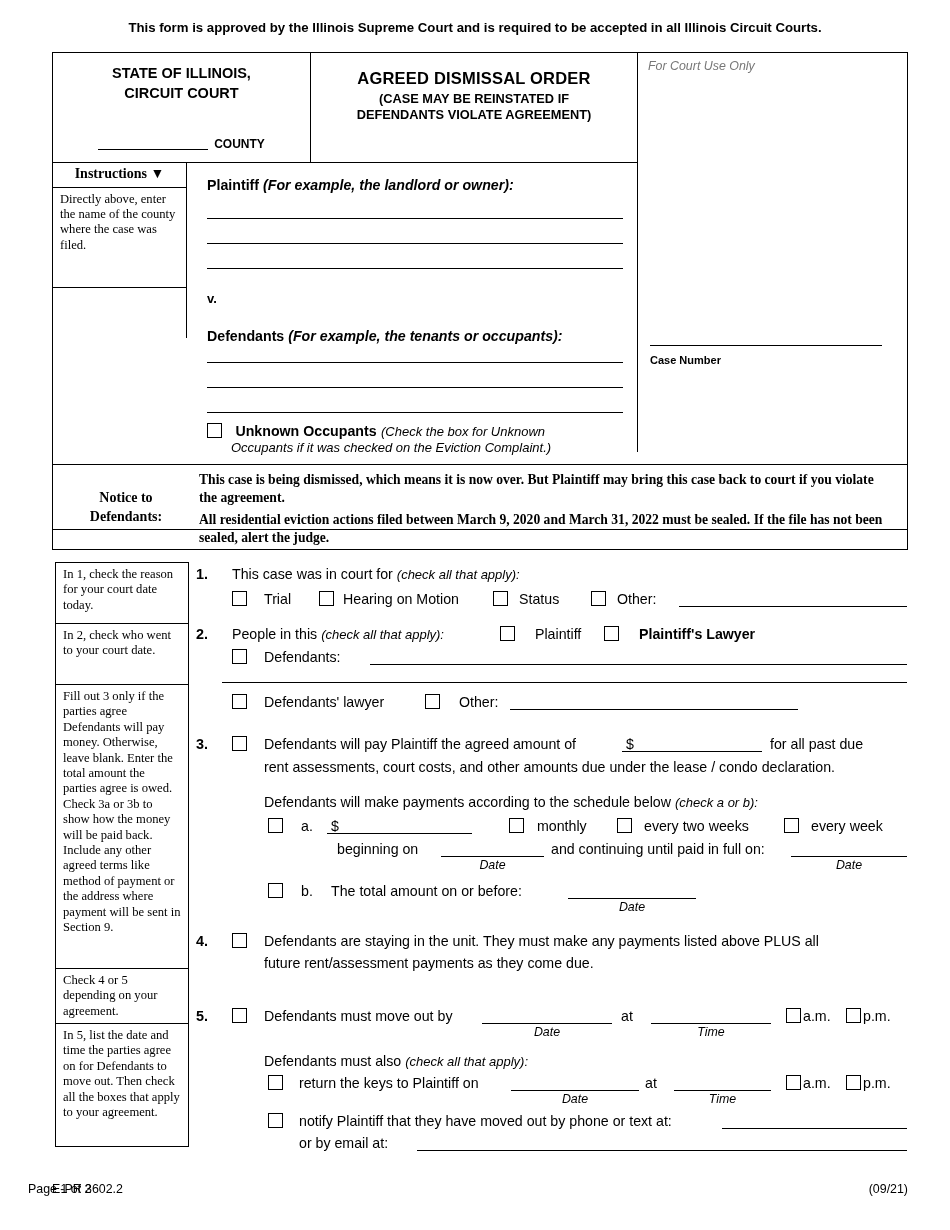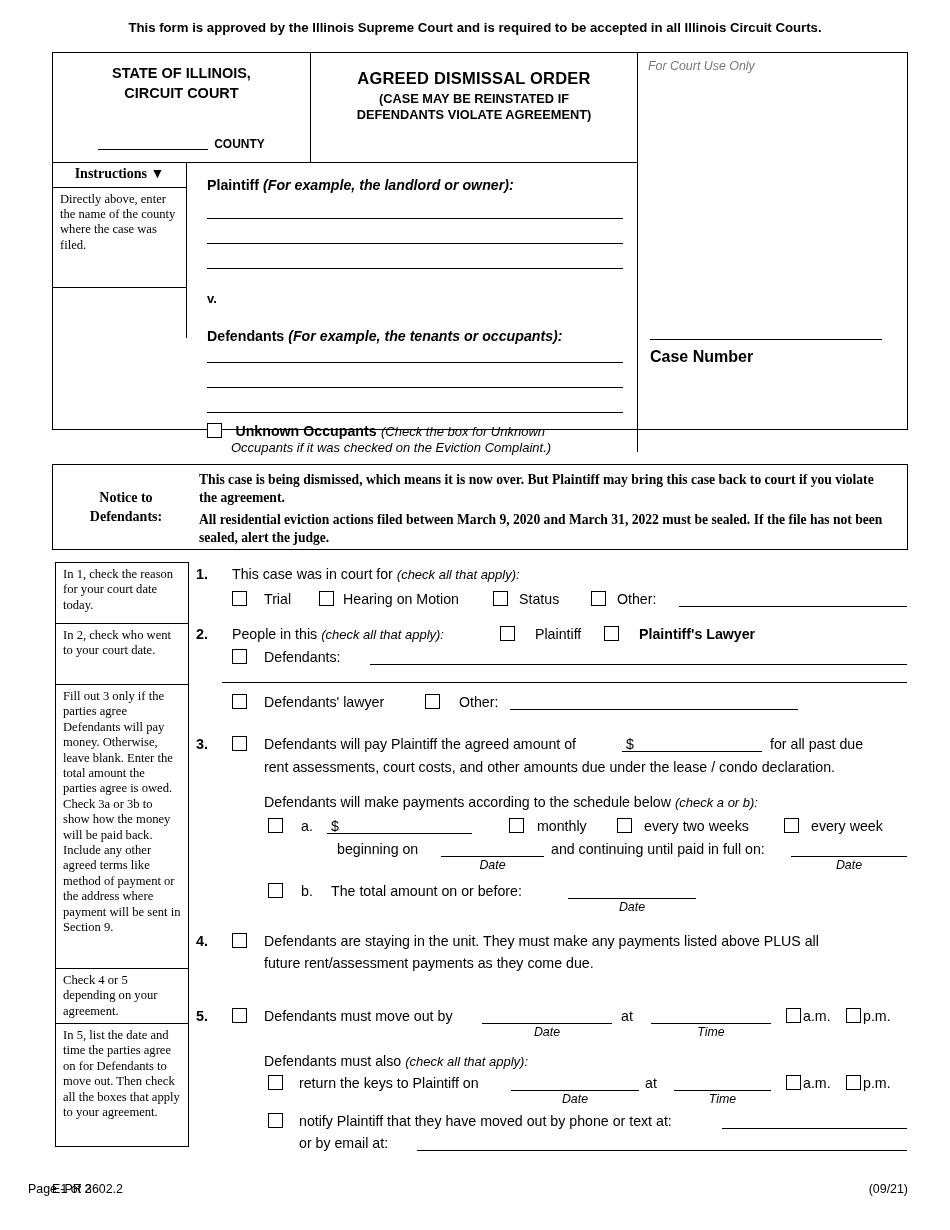--- a/index.html
+++ b/index.html
@@ -14,21 +14,21 @@
   .page{position:relative;width:950px;height:1230px;}
 
   
   .approval{
     position:absolute;left:0;top:20px;width:950px;
     text-align:center;font-weight:bold;font-size:13.2px;
   }
 
   
   .caption{
-    position:absolute;left:52px;top:52px;width:856px;height:378px;
+    position:absolute;left:52px;top:52px;width:856px;height:478px;
     border:1.5px solid #000;box-sizing:border-box;
   }
   .cap-left{
     position:absolute;left:0;top:0;width:258px;height:110px;
     border-right:1.5px solid #000;border-bottom:1.5px solid #000;
     box-sizing:border-box;text-align:center;
   }
   .cap-left .l1{font-weight:bold;font-size:14.5px;padding-top:10px;line-height:20px;}
   .countyrow{position:absolute;left:0;bottom:10px;width:100%;text-align:center;}
   .countyline{display:inline-block;width:110px;border-bottom:1.5px solid #000;height:14px;vertical-align:-2px;margin-right:6px;}
@@ -42,21 +42,21 @@
   .cap-mid .t1{font-weight:bold;font-size:16.5px;letter-spacing:.2px;}
   .cap-mid .t2{font-weight:bold;font-size:12.8px;line-height:15.5px;margin-top:3px;}
 
   .cap-right{
     position:absolute;left:585px;top:0;width:269px;height:399px;
     box-sizing:border-box;padding:6px 10px;
   }
   .courtuse{font-style:italic;font-size:12.4px;color:#777;}
   .casenum-wrap{position:absolute;left:12px;bottom:86px;width:232px;}
   .casenum-line{border-bottom:1.5px solid #000;height:6px;}
-  .casenum-lbl{font-weight:bold;font-size:16px;margin-top:8px;}
+  .casenum-lbl{font-weight:bold;font-size:11px;margin-top:8px;}
 
   
   .instr-col{
     position:absolute;left:0;top:110px;width:134px;height:289px;
     box-sizing:border-box;
   }
   .instr-col .hdr{
     height:25px;border-bottom:1.5px solid #000;border-right:1.5px solid #000;
     box-sizing:border-box;text-align:center;font-family:"Liberation Serif", serif;
     font-weight:bold;font-size:14px;padding-top:3px;

